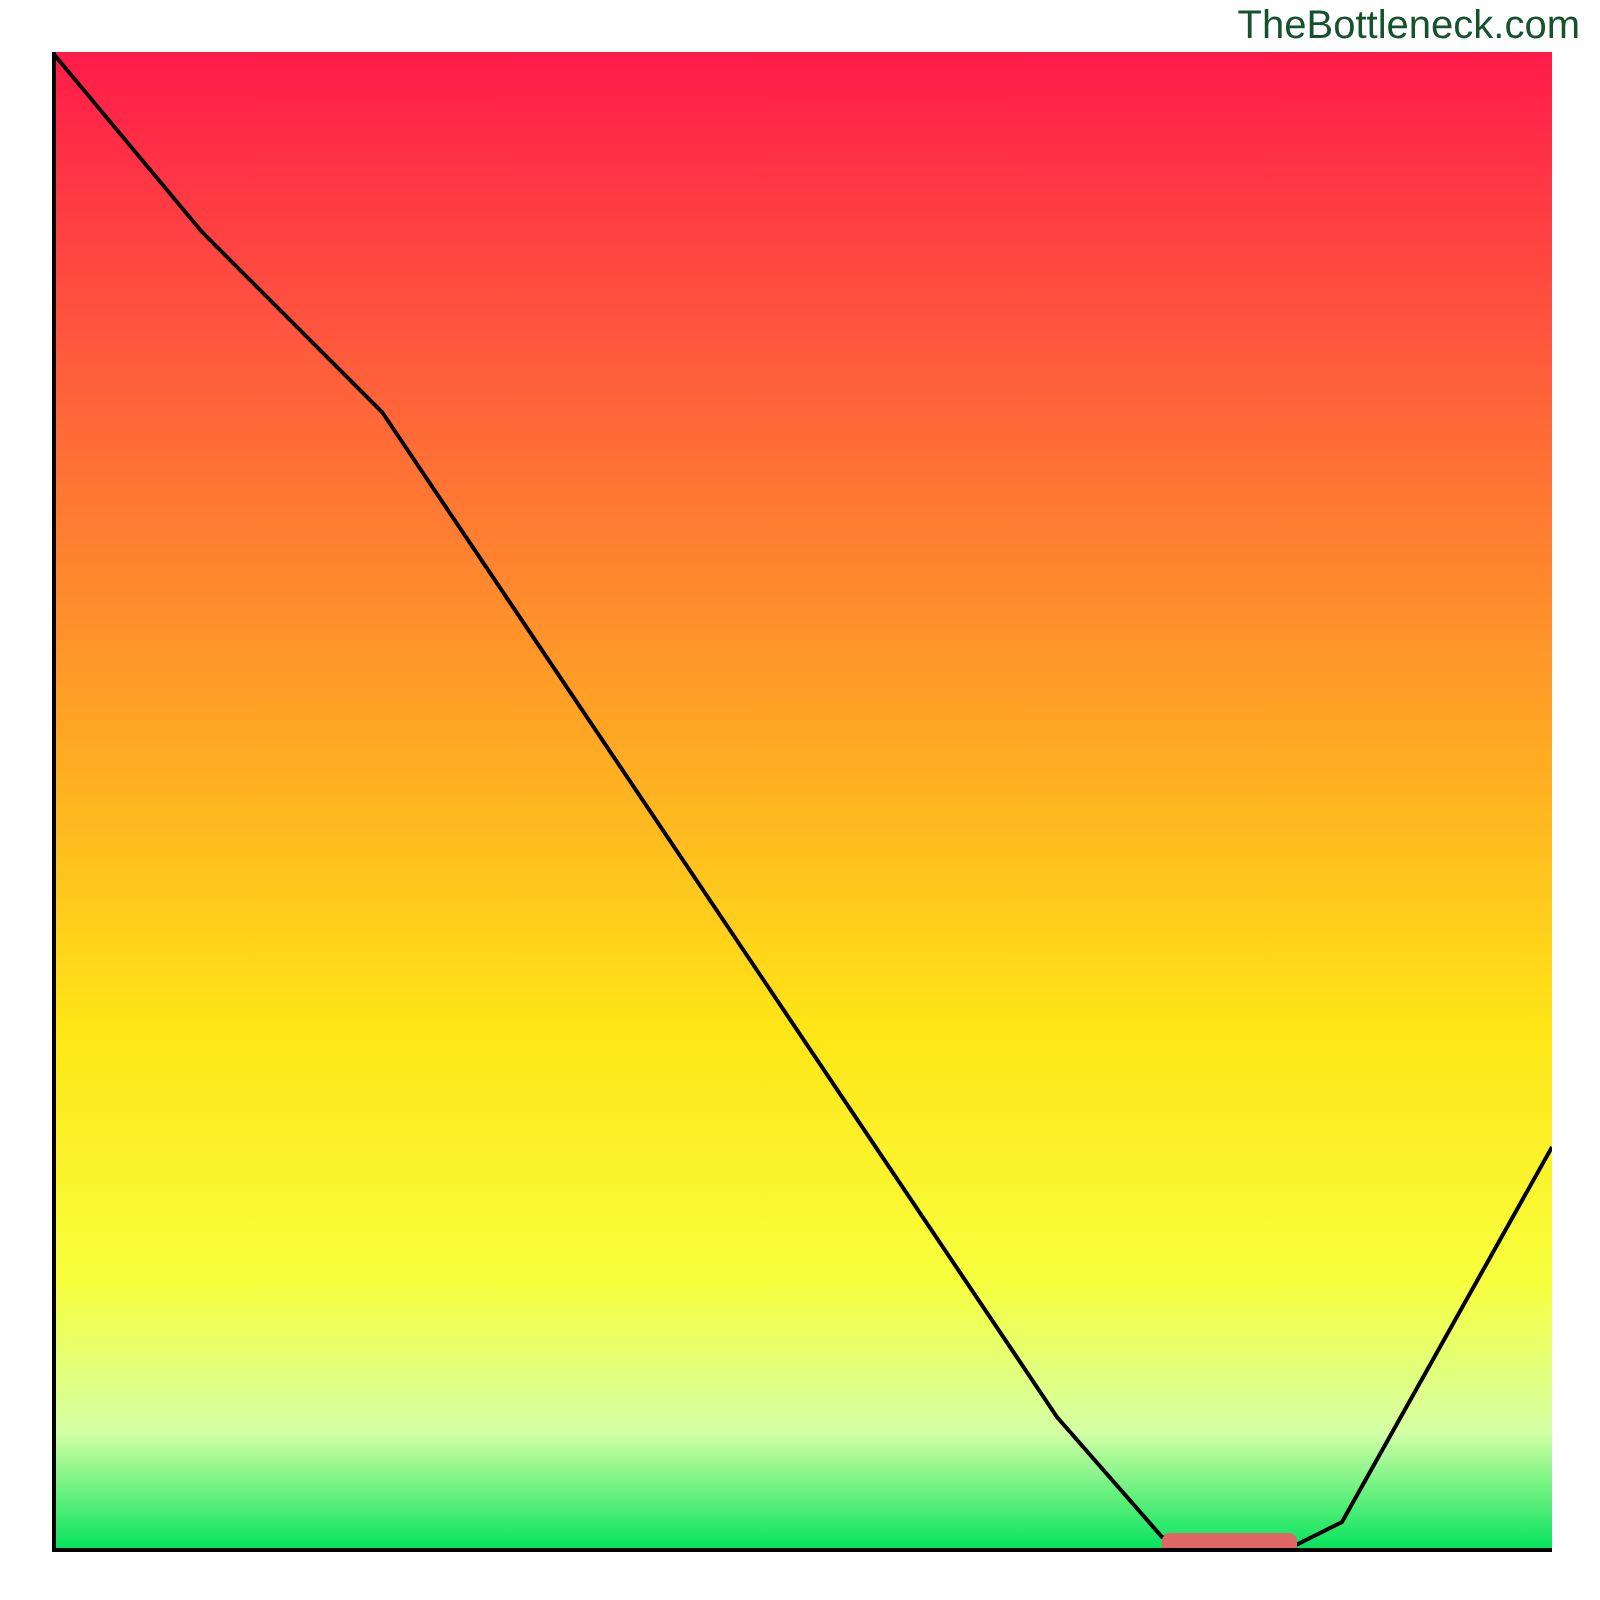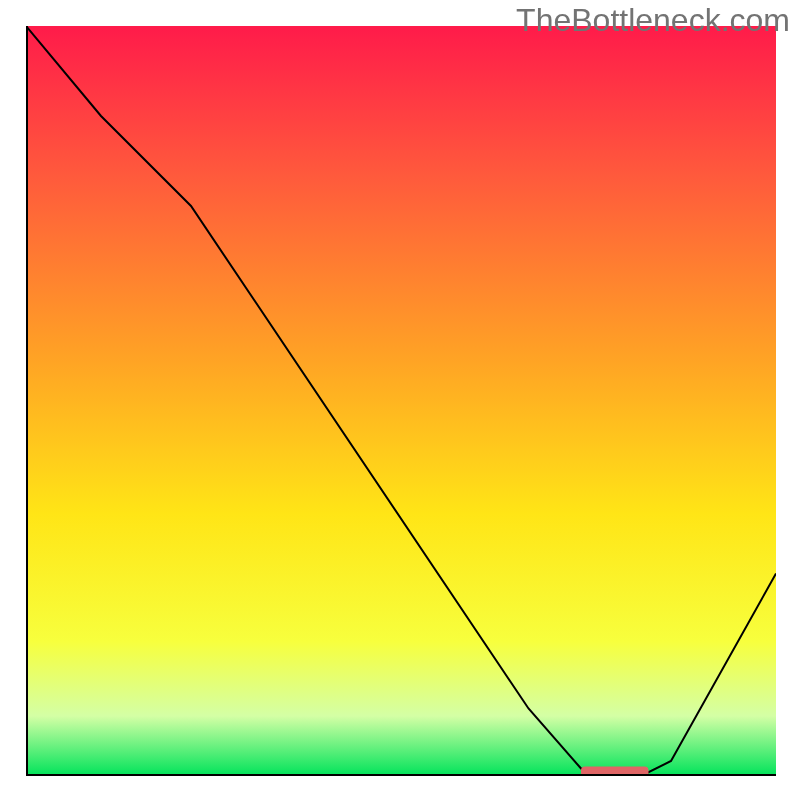--- a/index.html
+++ b/index.html
@@ -9,22 +9,22 @@
     width: 800px;
     height: 800px;
     overflow: hidden;
     position: relative;
     font-family: Arial, Helvetica, sans-serif;
   }
   .watermark {
     position: absolute;
     top: 2px;
     right: 10px;
-    color: #737373;
-    font-size: 32px;
+    color: #14532d;
+    font-size: 20px;
     z-index: 10;
   }
   .chart-wrap {
     position: absolute;
     top: 26px;
     left: 26px;
     width: 750px;
     height: 750px;
   }
   svg {

